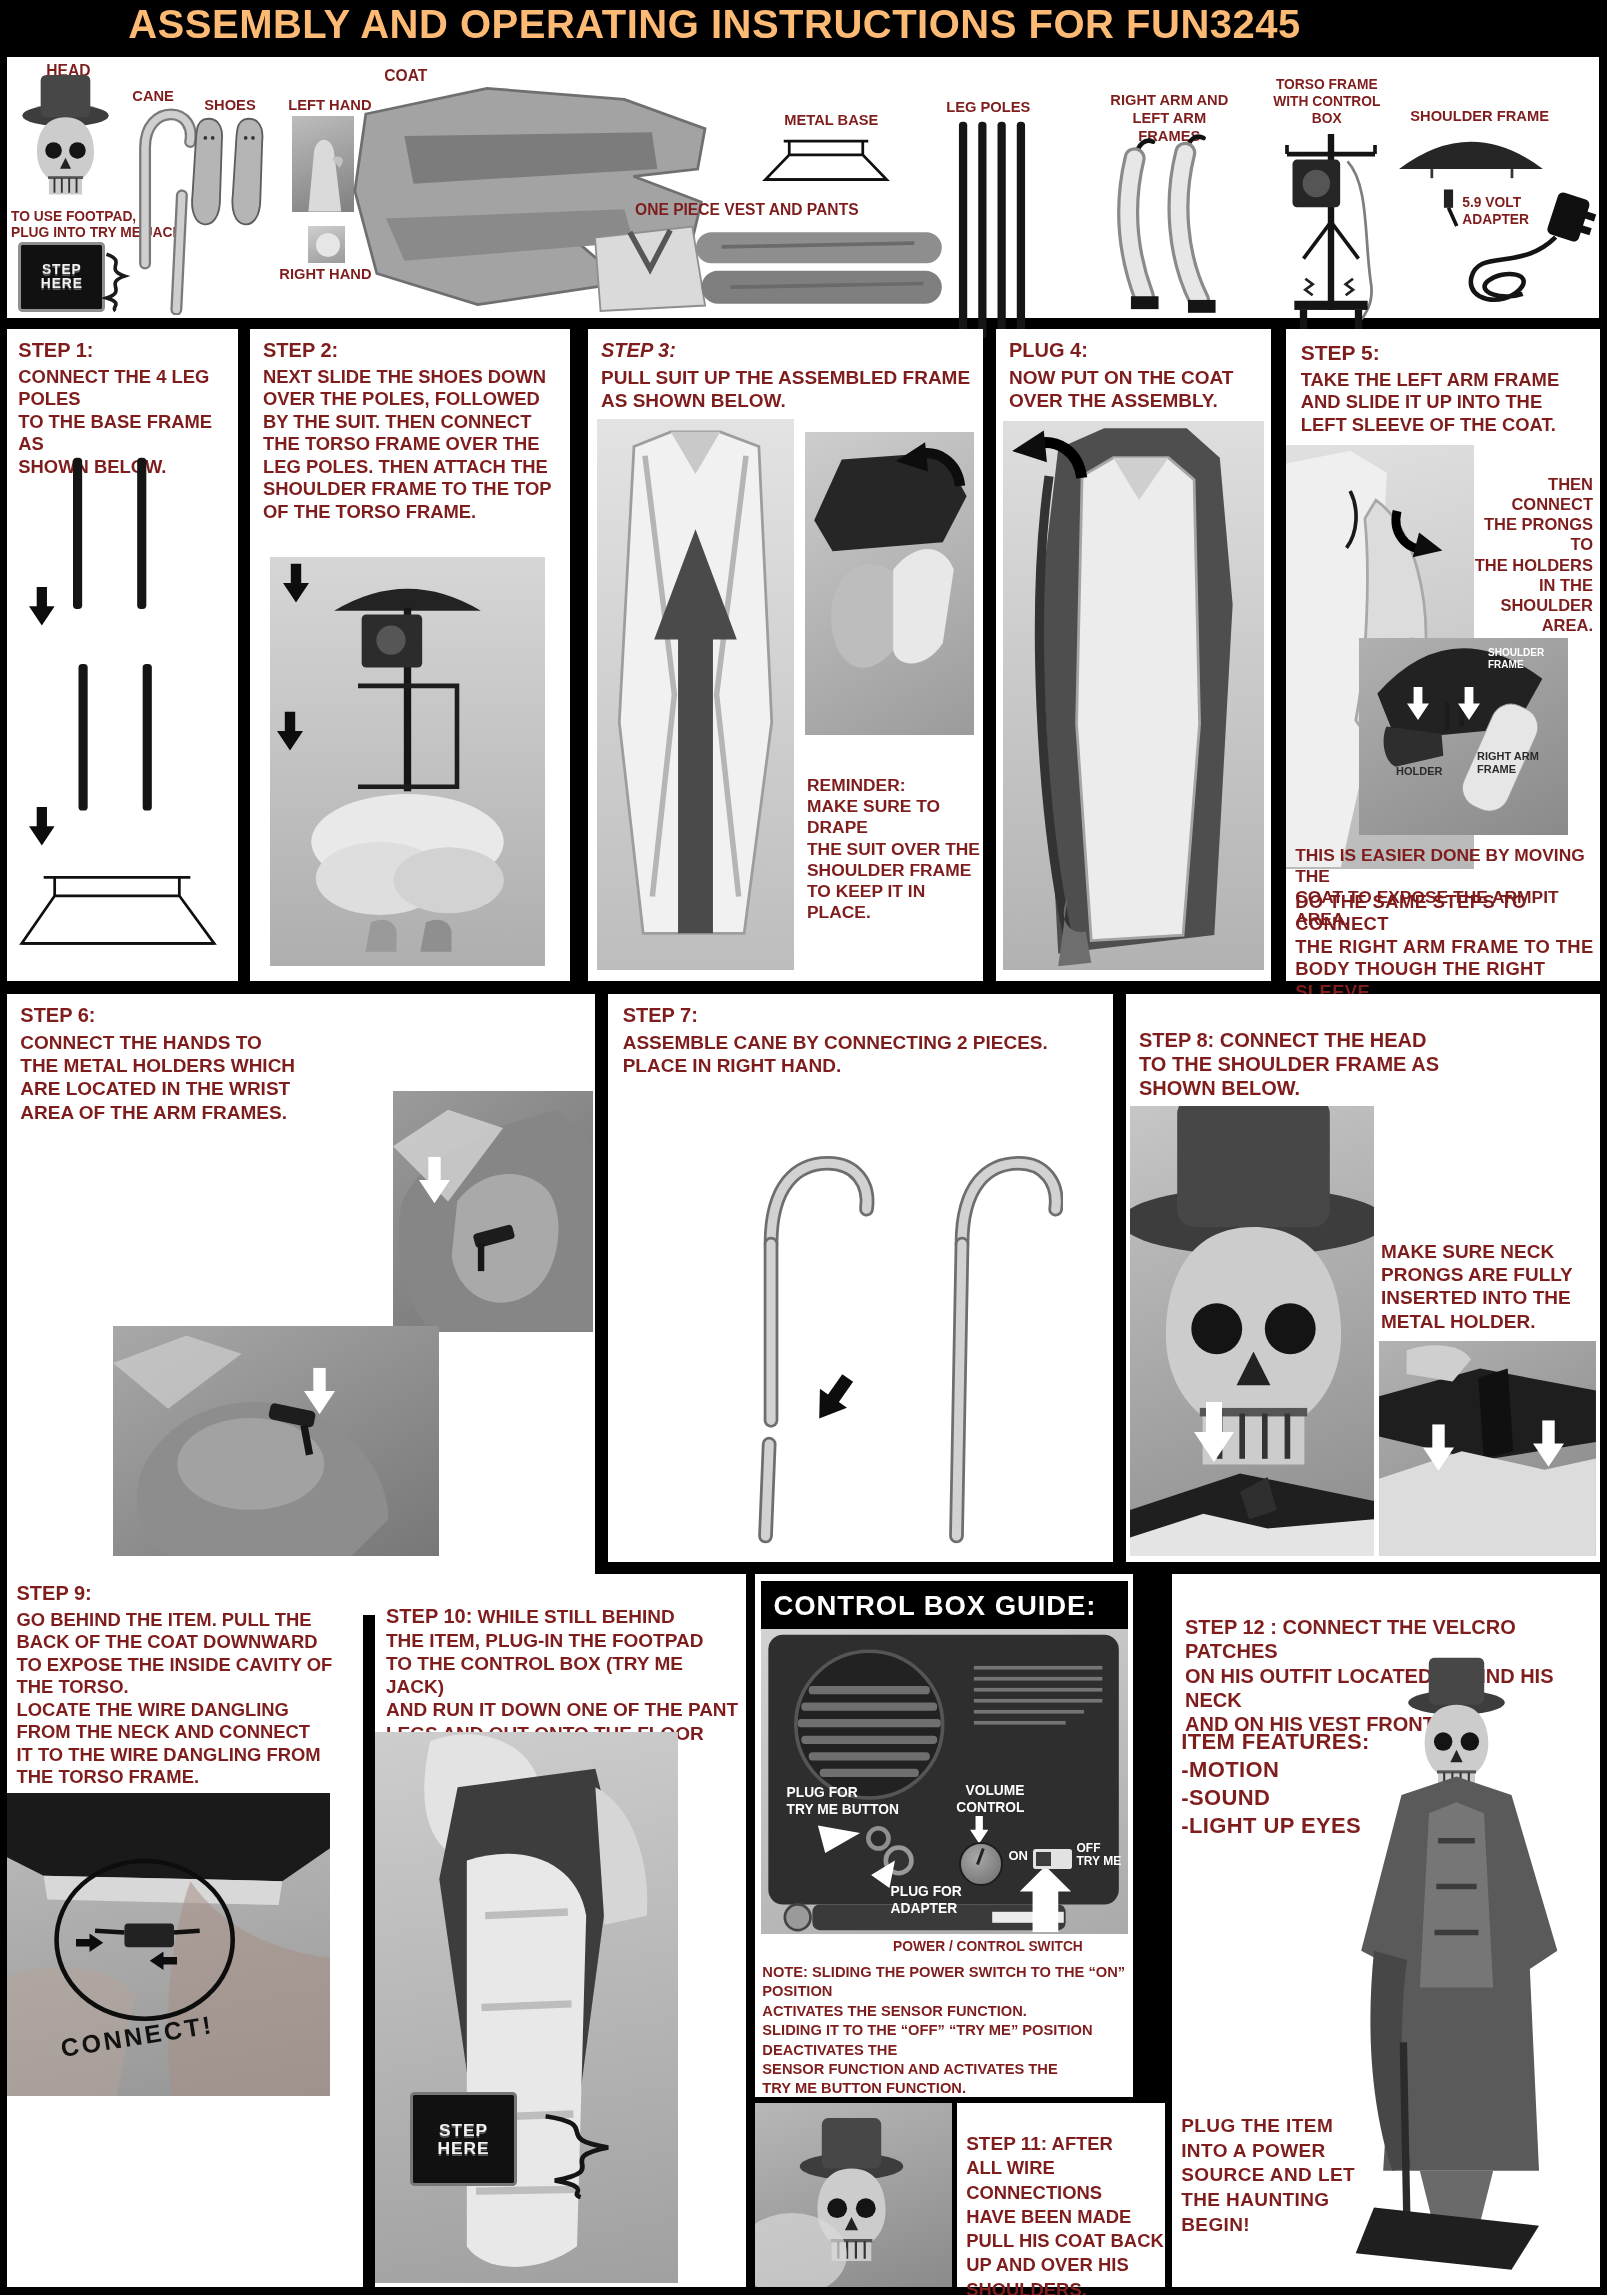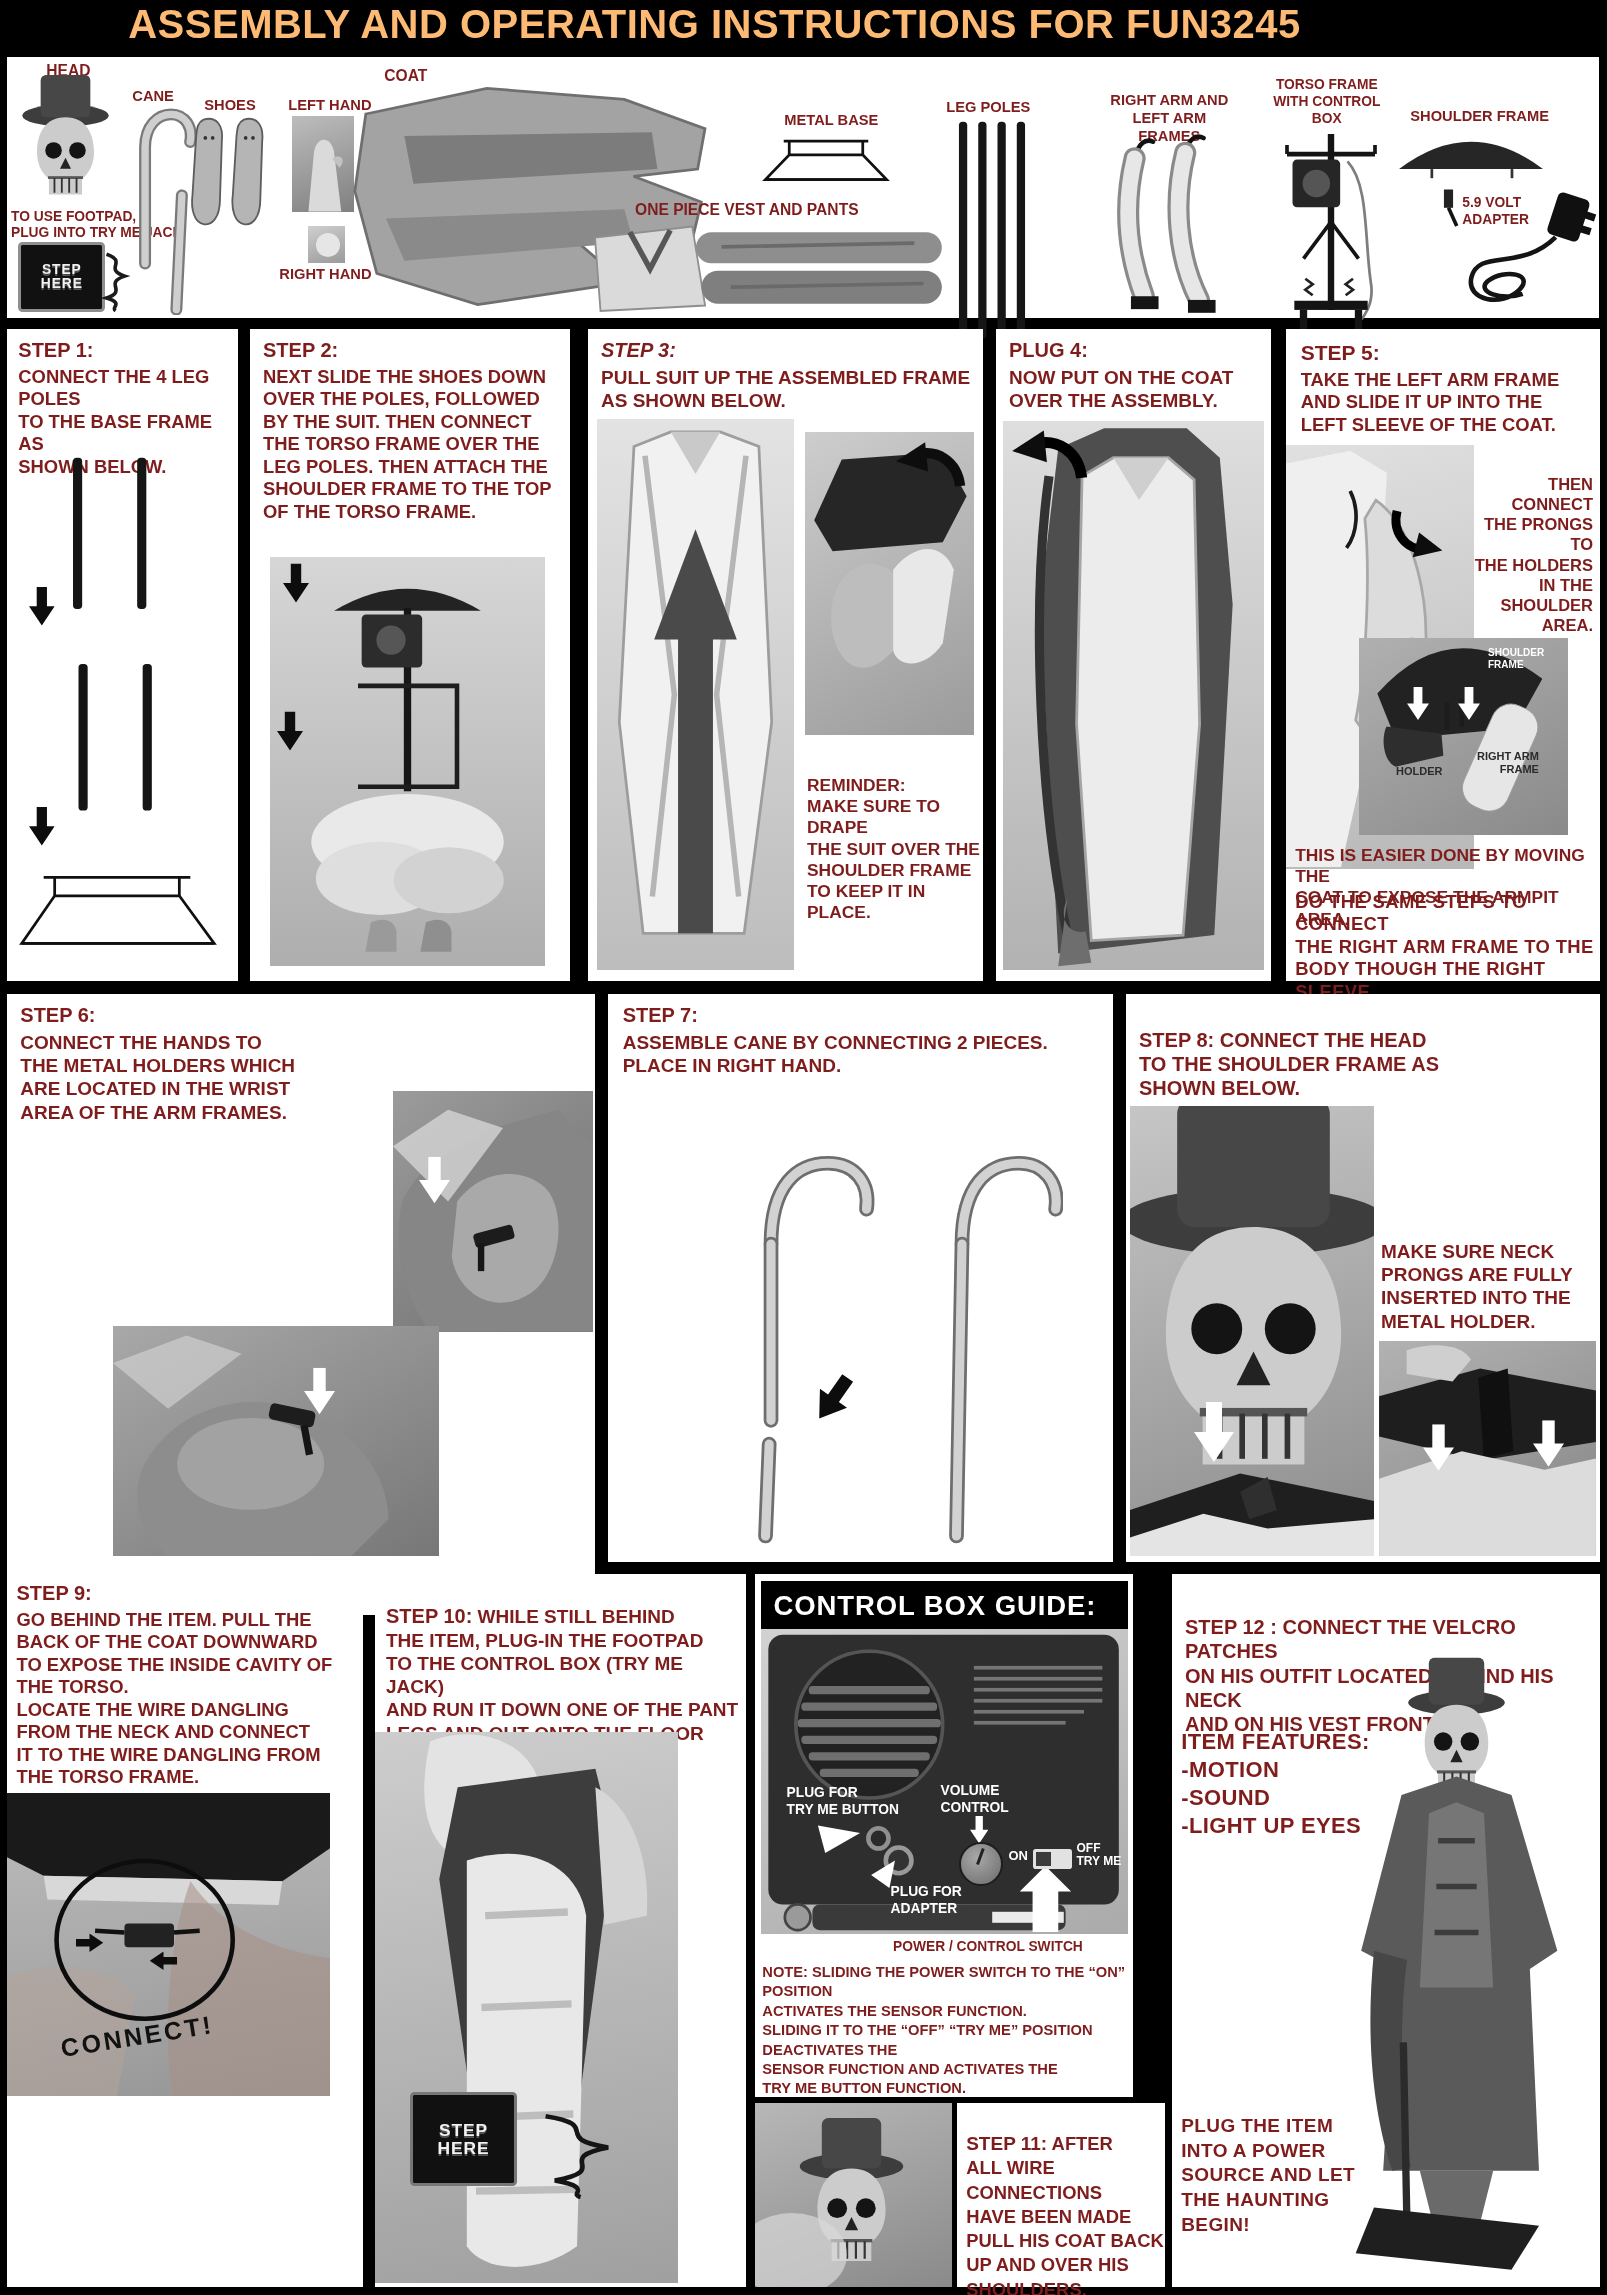--- a/index.html
+++ b/index.html
@@ -326,21 +326,21 @@
       </svg>
       <svg class="abs" style="left:48px;top:48px;" width="22" height="35" viewBox="0 0 40 60">
           <use href="#arr" fill="#fff"></use>
         </svg>
       <svg class="abs" style="left:99px;top:48px;" width="22" height="35" viewBox="0 0 40 60">
           <use href="#arr" fill="#fff"></use>
         </svg>
       <div class="t w" style="left:129px;top:9.2px;font-size:10px;line-height:1.15;">SHOULDER
 FRAME</div>
       <div class="t" style="left:37px;top:127px;font-size:11px;color:#2b2b2b;">HOLDER</div>
-      <div class="t" style="left:118px;top:112px;font-size:11px;text-align:right;color:#2b2b2b;">RIGHT ARM
+      <div class="t" style="left:118px;top:112px;font-size:11px;text-align:left;color:#2b2b2b;">RIGHT ARM
 FRAME</div>
     </div>
     <div class="t" style="left:9.2px;top:516px;font-size:17.4px;">THIS IS EASIER DONE BY  MOVING THE
 COAT TO EXPOSE THE ARMPIT AREA.</div>
     <div class="t xb" style="left:9.2px;top:562px;font-size:18.4px;">DO THE SAME STEPS TO CONNECT
 THE RIGHT ARM FRAME TO THE
 BODY THOUGH THE RIGHT SLEEVE</div>
   </div>
 
   <div class="panel" style="left:7.3px;top:994px;width:588px;height:621px;">
@@ -520,21 +520,21 @@
         <rect x="252" y="308" width="78" height="12" fill="#ececec"></rect>
         <circle cx="40" cy="314" r="14" fill="#9a9a9a" stroke="#444" stroke-width="3"></circle>
         <circle cx="150" cy="252" r="14" fill="#333" stroke="#999" stroke-width="5"></circle>
         <circle cx="128" cy="228" r="11" fill="#2a2a2a" stroke="#8f8f8f" stroke-width="5"></circle>
         <polygon points="62,214 108,222 70,244" fill="#fff"></polygon>
         <polygon points="120,268 146,252 140,282" fill="#fff"></polygon>
         <polygon points="296,330 296,286 282,286 310,258 338,286 324,286 324,330" fill="#fff"></polygon>
       </svg>
       <div class="t w" style="left:26px;top:156px;font-size:13.8px;">PLUG FOR
 TRY ME BUTTON</div>
-      <div class="t w" style="left:180px;top:154px;width:84px;text-align:left;font-size:13.8px;">VOLUME
+      <div class="t w" style="left:180px;top:154px;width:84px;text-align:right;font-size:13.8px;">VOLUME
 CONTROL</div>
       <svg class="abs" style="left:209px;top:187px;" width="18.4" height="27.5" viewBox="0 0 40 60">
           <use href="#arr" fill="#fff"></use>
         </svg>
       <div class="knob" style="left:198px;top:213px;width:40px;height:40px;"></div>
       <div class="abs" style="left:218px;top:219px;width:2.8px;height:16.5px;background:#222;transform:rotate(20deg);"></div>
       <div class="t w" style="left:248px;top:219px;font-size:13px;">ON</div>
       <div class="abs" style="left:272px;top:220px;width:39px;height:20px;background:#e2e2e2;border-radius:2.8px;">
         <div class="abs" style="left:3.7px;top:2.8px;width:14.7px;height:14.7px;background:#3c3c3c;"></div>
       </div>

